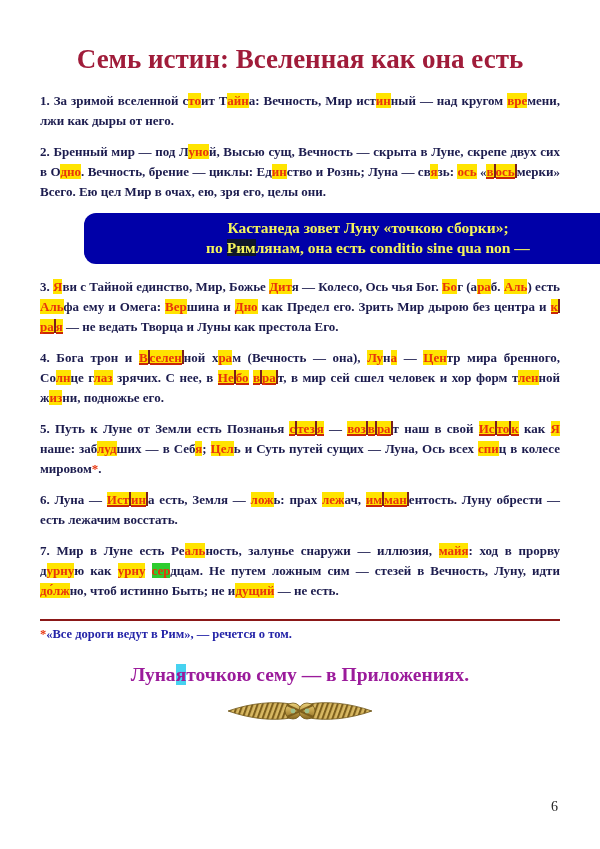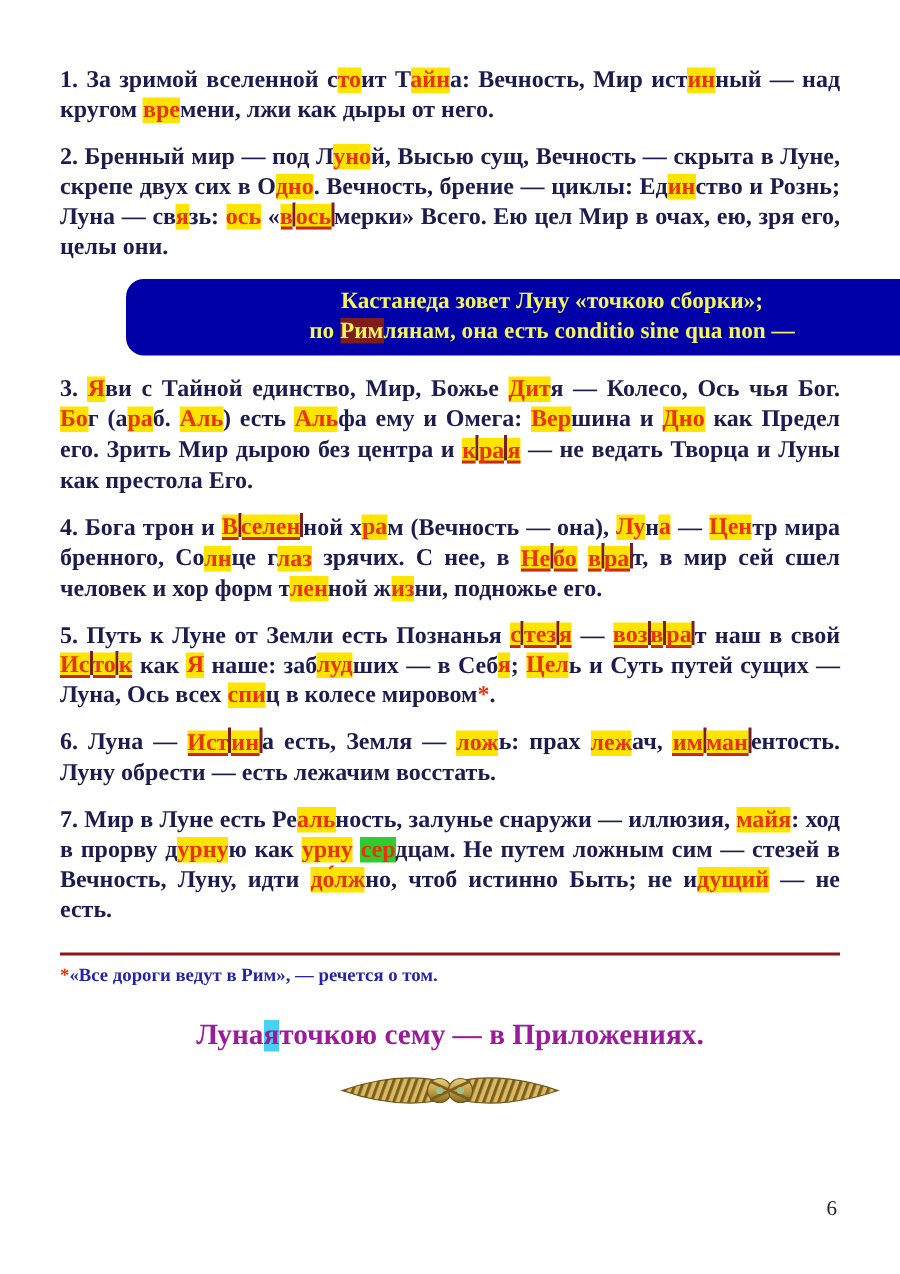--- a/index.html
+++ b/index.html
@@ -17,21 +17,21 @@
   .title {
     margin:0 0 16px 0;
     text-align:center;
     font-size:27px;
     line-height:1.15;
     color:#a01c3a;
     font-weight:bold;
   }
   .para {
     margin:0 0 11px 0;
-    font-size:16px;
+    font-size:13px;
     line-height:20px;
     text-align:justify;
   }
   .callout {
     margin:4px 0 13px 44px;
     width:568px;
     box-sizing:border-box;
     background:#0000a8;
     padding:5px 4px 6px 4px;
     border-radius:12px;
@@ -71,28 +71,29 @@
     font-weight:normal;
   }
   
   .run { white-space:pre-wrap; }
   .run-n { }
   .run-y  { background:#ffe400; color:#e8340c; }
   .run-yu { background:#ffe400; color:#e8340c; box-shadow:inset 0 -2px 0 #c92708; }
   .run-b  { display:inline-block; width:2px; height:1.02em; background:#7a1f1f; vertical-align:-0.12em; }
   .run-g  { background:#2ecc2e; color:#e8340c; }
   .run-r  { color:#e8340c; }
-  .run-dr { background:#7f1d1d; }
+  .run-dr { background:#0f172a; }
   .run-cy { background:#46d2f0; }
 </style>
 </head>
 <body>
 
 <div class="page">
 
+  <h1 class="title">Семь истин: Вселенная как она есть</h1>
 
   <p class="para"><span class="run run-n">1. За зримой вселенной с</span><span class="run run-y">то</span><span class="run run-n">ит Т</span><span class="run run-y">айн</span><span class="run run-n">а: Вечность, Мир ист</span><span class="run run-y">ин</span><span class="run run-n">ный — над кругом </span><span class="run run-y">вре</span><span class="run run-n">мени, лжи как дыры от него.</span></p>
   <p class="para"><span class="run run-n">2. Бренный мир — под Л</span><span class="run run-y">уно</span><span class="run run-n">й, Высью сущ, Вечность — скрыта в Луне, скрепе двух сих в О</span><span class="run run-y">дно</span><span class="run run-n">. Вечность, брение — циклы: Ед</span><span class="run run-y">ин</span><span class="run run-n">ство и Рознь; Луна — св</span><span class="run run-y">я</span><span class="run run-n">зь: </span><span class="run run-y">ось</span><span class="run run-n"> «</span><span class="run run-yu">в</span><span class="run run-b"></span><span class="run run-yu">ось</span><span class="run run-b"></span><span class="run run-n">мерки» Всего. Ею цел Мир в очах, ею, зря его, целы они.</span></p>
 
   <div class="callout">
     <div class="callout-line"><span class="run run-n">Кастанеда зовет Луну «точкою сборки»;</span></div>
     <div class="callout-line"><span class="run run-n">по </span><span class="run run-dr">Рим</span><span class="run run-n">лянам, она есть conditio sine qua non —</span></div>
   </div>
 
   <p class="para"><span class="run run-n">3. </span><span class="run run-y">Я</span><span class="run run-n">ви с Тайной единство, Мир, Божье </span><span class="run run-y">Дит</span><span class="run run-n">я — Колесо, Ось чья Бог. </span><span class="run run-y">Бо</span><span class="run run-n">г (а</span><span class="run run-y">ра</span><span class="run run-n">б. </span><span class="run run-y">Аль</span><span class="run run-n">) есть </span><span class="run run-y">Аль</span><span class="run run-n">фа ему и Омега: </span><span class="run run-y">Вер</span><span class="run run-n">шина и </span><span class="run run-y">Дно</span><span class="run run-n"> как Предел его. Зрить Мир дырою без центра и </span><span class="run run-yu">к</span><span class="run run-b"></span><span class="run run-yu">ра</span><span class="run run-b"></span><span class="run run-yu">я</span><span class="run run-n"> — не ведать Творца и Луны как престола Его.</span></p>

